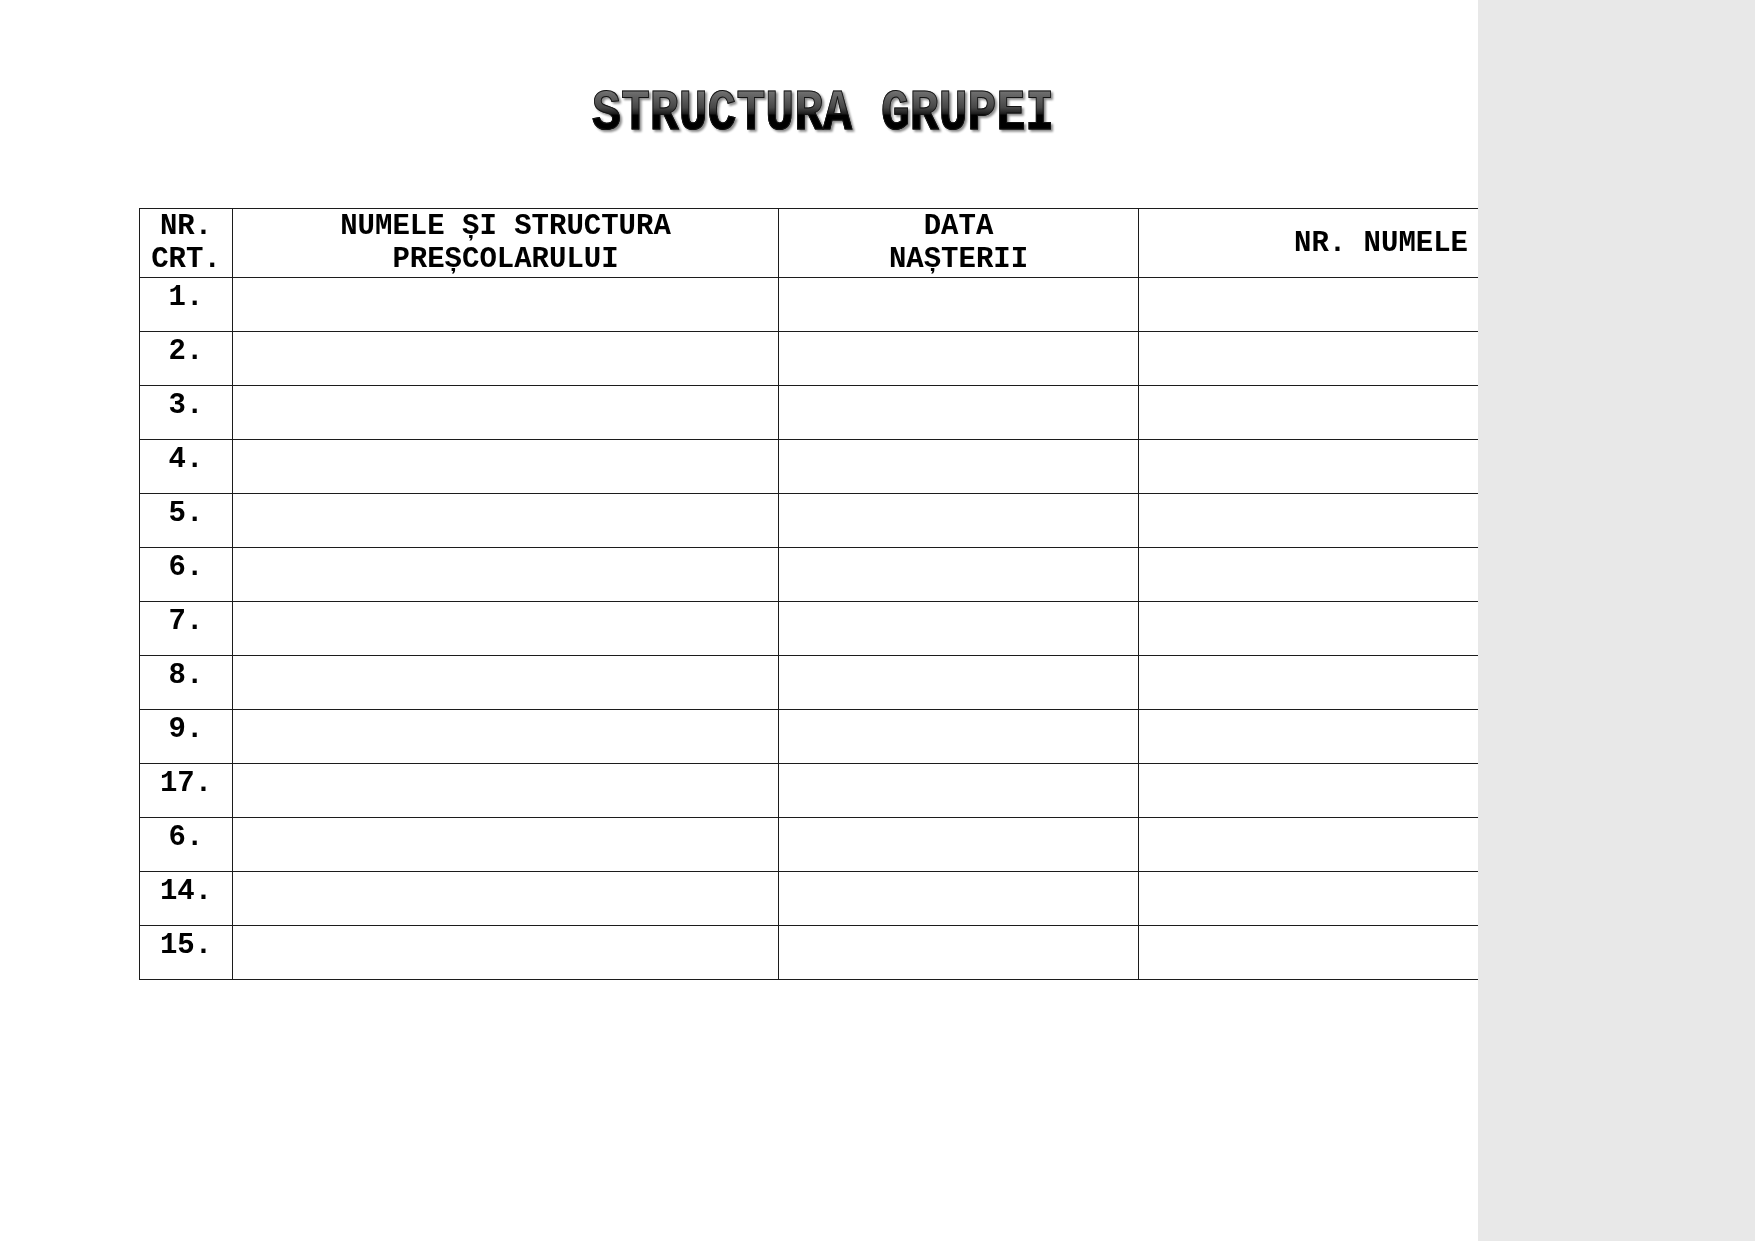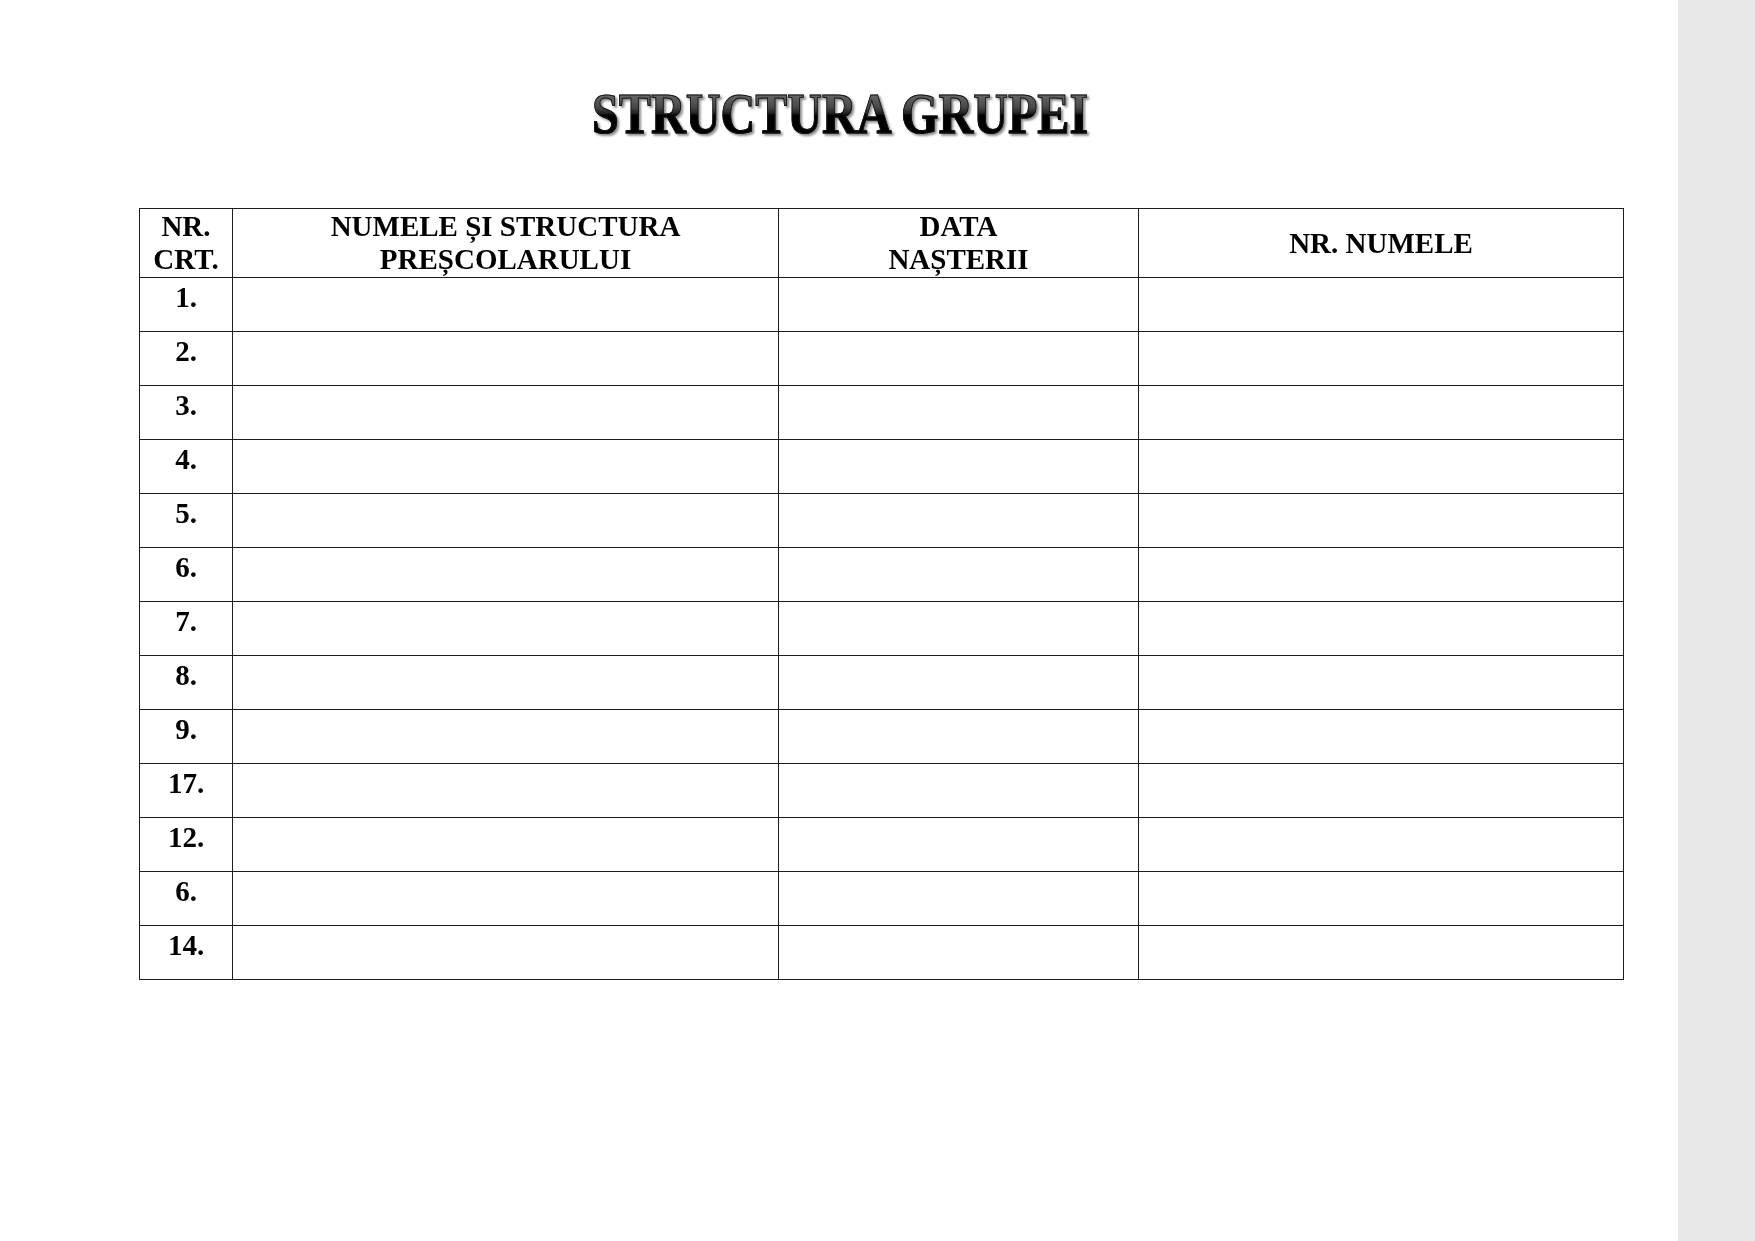--- a/index.html
+++ b/index.html
@@ -1,22 +1,22 @@
 <!DOCTYPE html>
 <html><head>
 <meta charset="utf-8">
 <style>
   * { margin: 0; padding: 0; box-sizing: border-box; }
   html, body { background: #e8e8e8; }
   .page {
     position: relative;
-    width: 1678px;
+    width: 1478px;
     height: 1241px;
     background: #ffffff;
-    font-family: Liberation Serif, serif;
+    font-family: Liberation Mono, monospace;
     color: #000000;
     overflow: hidden;
   }
   .title-wrap {
     position: absolute;
     left: 592px;
     top: 82px;
     filter: drop-shadow(2px 2px 1px rgba(0,0,0,0.45));
   }
   .title-text {
@@ -158,33 +158,33 @@
         <td></td>
         <td></td>
       </tr>
       <tr>
         <td class="nr-cell">17.</td>
         <td></td>
         <td></td>
         <td></td>
       </tr>
       <tr>
-        <td class="nr-cell">12.</td>
-        <td></td>
-        <td></td>
-        <td></td>
-      </tr>
-      <tr>
         <td class="nr-cell">6.</td>
         <td></td>
         <td></td>
         <td></td>
       </tr>
       <tr>
         <td class="nr-cell">14.</td>
         <td></td>
         <td></td>
         <td></td>
       </tr>
+      <tr>
+        <td class="nr-cell">15.</td>
+        <td></td>
+        <td></td>
+        <td></td>
+      </tr>
     </tbody>
   </table>
 
 </div>
 
 </body></html>

